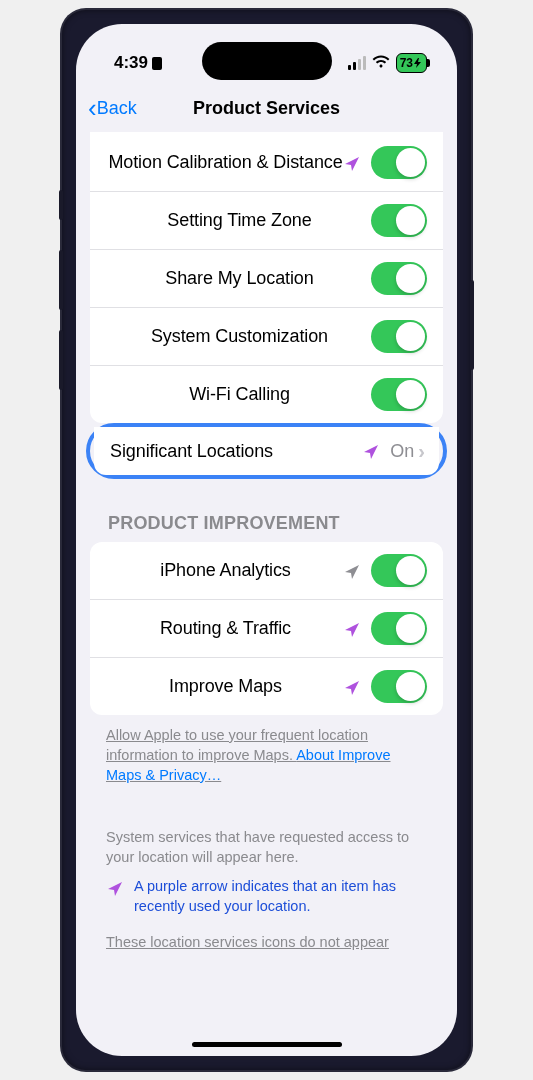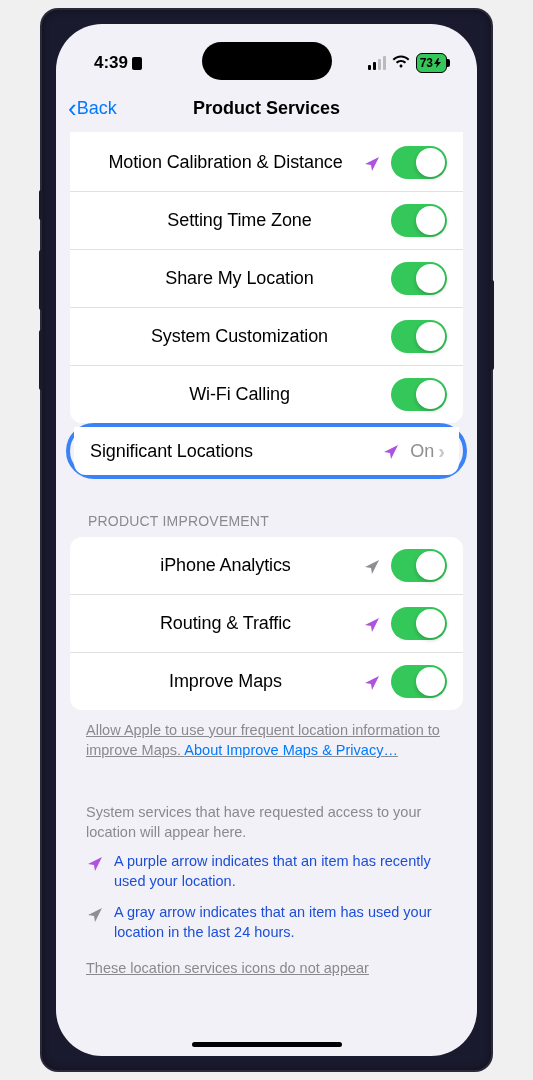--- a/index.html
+++ b/index.html
@@ -7,24 +7,24 @@
       font-family: -apple-system, BlinkMacSystemFont, 'Helvetica Neue', sans-serif;
       background: #f0f0f0;
       display: flex;
       justify-content: center;
       align-items: flex-start;
       width: 533px;
       height: 1080px;
       overflow: hidden;
     }
     .phone-frame {
-      width: 449px;
+      width: 409px;
       height: 1060px;
       background: #1a1a2e;
-      border-radius: 16px;
+      border-radius: 24px;
       padding: 14px;
       margin-top: 10px;
       box-shadow: 0 0 0 2px #2a2a3a, inset 0 0 6px rgba(0,0,0,0.5);
       position: relative;
     }
     .side-button {
       position: absolute;
       background: #1a1a2a;
       border-radius: 2px;
     }
@@ -158,24 +158,25 @@
       background: #fff;
       border-radius: 0 0 12px 12px;
       border-bottom: none;
       min-height: 48px;
       padding: 10px 14px 10px 16px;
     }
     .detail-value { color: #8e8e93; font-size: 18px; margin-right: 4px; }
     .disclosure { color: #c7c7cc; font-size: 20px; font-weight: 600; }
     .section-header {
       text-transform: uppercase;
-      font-size: 14px;
+      font-size: 18px;
       color: #8a8a8e;
       padding: 28px 32px 8px 32px;
       letter-spacing: 0.2px;
+      font-weight: bold;
     }
     .footer-text {
       font-size: 14.5px;
       color: #8a8a8e;
       padding: 10px 30px 6px 30px;
       line-height: 1.38;
       text-decoration: underline;
     }
     .footer-link { color: #007aff; }
     .info-block { padding: 36px 21px 4px 30px; font-size: 14.5px; color: #8a8a8e; line-height: 1.38;}
@@ -317,26 +318,18 @@
 
       <div class="info-block">System services that have requested access to your location will appear here.</div>
       <div class="legend-row">
         <span class="location-arrow">
             <svg viewBox="0 0 16 16">
               <path d="M1 9l14-7-7 14-1-6-6-1z" fill="#af52de"></path>
             </svg>
           </span>
         <span>A purple arrow indicates that an item has recently used your location.</span>
       </div>
-      <div class="legend-row">
-        <span class="location-arrow">
-            <svg viewBox="0 0 16 16">
-              <path d="M1 9l14-7-7 14-1-6-6-1z" fill="#8e8e93"></path>
-            </svg>
-          </span>
-        <span>A gray arrow indicates that an item has used your location in the last 24 hours.</span>
-      </div>
       <div class="footer-text" style="padding-top:10px">These location services icons do not appear</div>
     </div>
 
     <div class="home-indicator"></div>
   </div>
 </div>
 
 </body></html>

